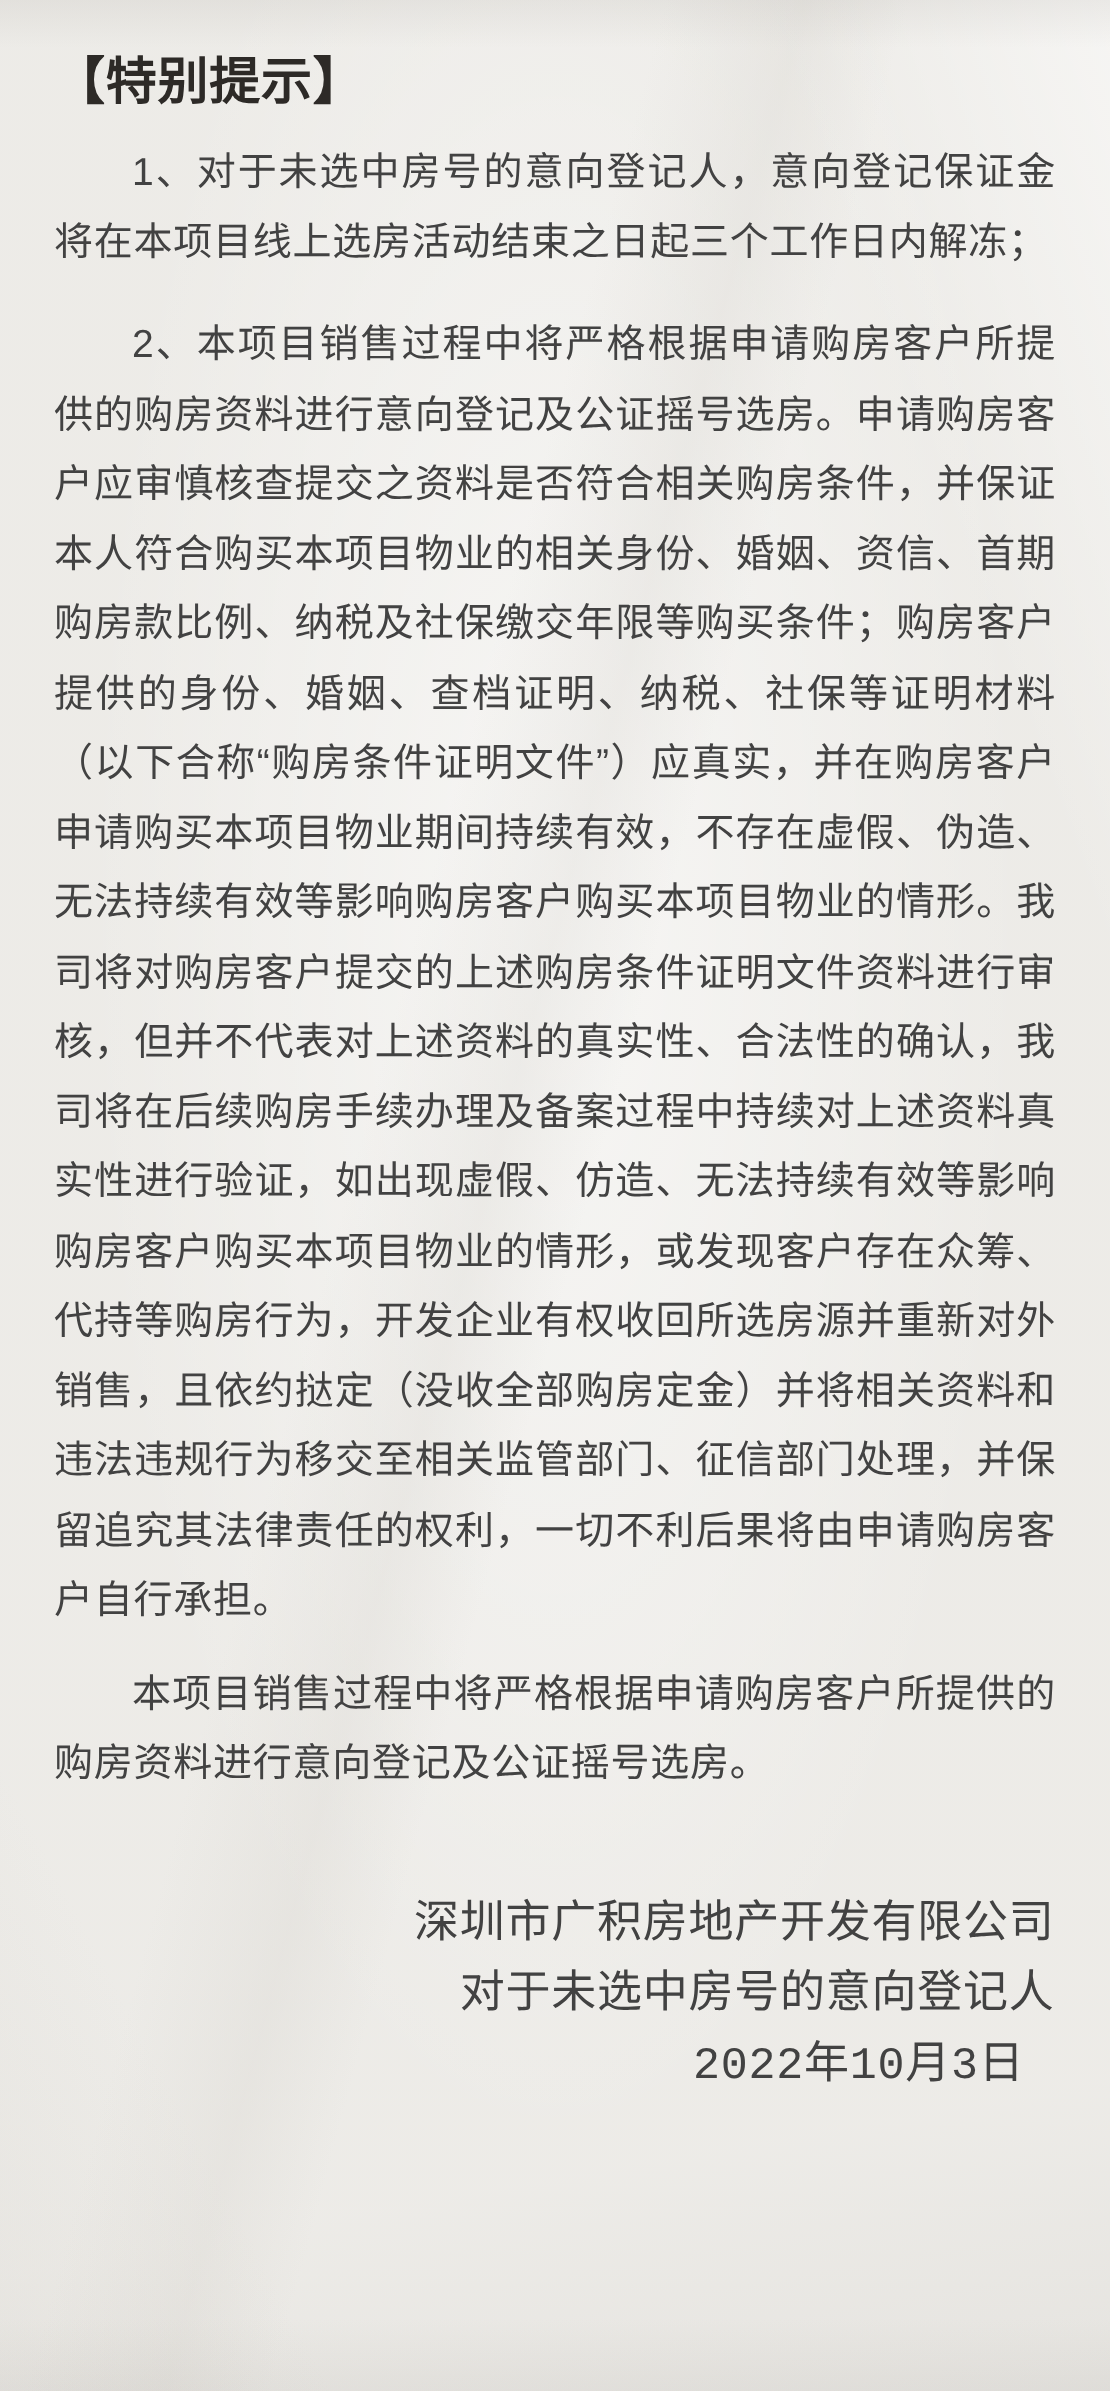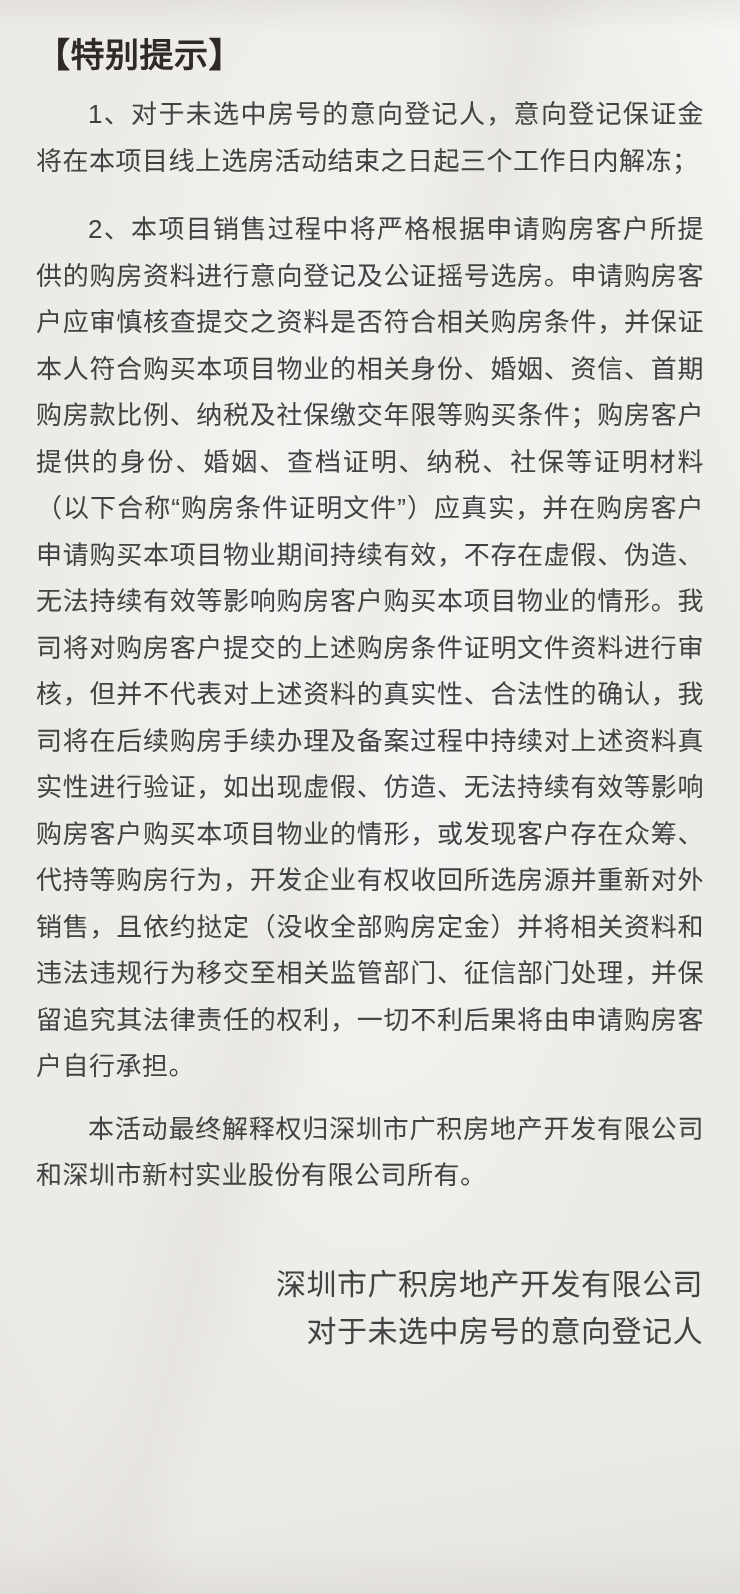--- a/index.html
+++ b/index.html
@@ -49,40 +49,42 @@
   .para-1 { margin-top: 13px; }
   .para-2 { margin-top: 22px; }
   .para-3 { margin-top: 16px; }
   .signature {
     margin-top: 62px;
     text-align: right;
     color: #424242;
     font-size: 30px;
     line-height: 47px;
     letter-spacing: 0.5px;
+    font-family: Liberation Mono, monospace;
   }
   .signature .sig-line {
     margin: 0;
     padding-right: 1px;
   }
   .signature .sig-date {
     padding-right: 21px;
   }
 </style>
 </head>
 <body>
 
 <div class="page">
 
   <h1 class="heading">【特别提示】</h1>
 
   <p class="para para-1">1、对于未选中房号的意向登记人，意向登记保证金将在本项目线上选房活动结束之日起三个工作日内解冻；</p>
 
   <p class="para para-2">2、本项目销售过程中将严格根据申请购房客户所提供的购房资料进行意向登记及公证摇号选房。申请购房客户应审慎核查提交之资料是否符合相关购房条件，并保证本人符合购买本项目物业的相关身份、婚姻、资信、首期购房款比例、纳税及社保缴交年限等购买条件；购房客户提供的身份、婚姻、查档证明、纳税、社保等证明材料（以下合称“购房条件证明文件”）应真实，并在购房客户申请购买本项目物业期间持续有效，不存在虚假、伪造、无法持续有效等影响购房客户购买本项目物业的情形。我司将对购房客户提交的上述购房条件证明文件资料进行审核，但并不代表对上述资料的真实性、合法性的确认，我司将在后续购房手续办理及备案过程中持续对上述资料真实性进行验证，如出现虚假、仿造、无法持续有效等影响购房客户购买本项目物业的情形，或发现客户存在众筹、代持等购房行为，开发企业有权收回所选房源并重新对外销售，且依约挞定（没收全部购房定金）并将相关资料和违法违规行为移交至相关监管部门、征信部门处理，并保留追究其法律责任的权利，一切不利后果将由申请购房客户自行承担。</p>
 
-  <p class="para para-3">本活动最终解释权归深圳市广积房地产开发有限公司和深圳市新村实业股份有限公司所有。</p>
+  <p class="para para-3">本项目销售过程中将严格根据申请购房客户所提供的购房资料进行意向登记及公证摇号选房。</p>
 
   <div class="signature">
     <p class="sig-line">深圳市广积房地产开发有限公司</p>
     <p class="sig-line">对于未选中房号的意向登记人</p>
+    <p class="sig-line sig-date">2022年10月3日</p>
   </div>
 
 </div>
 
 </body></html>

